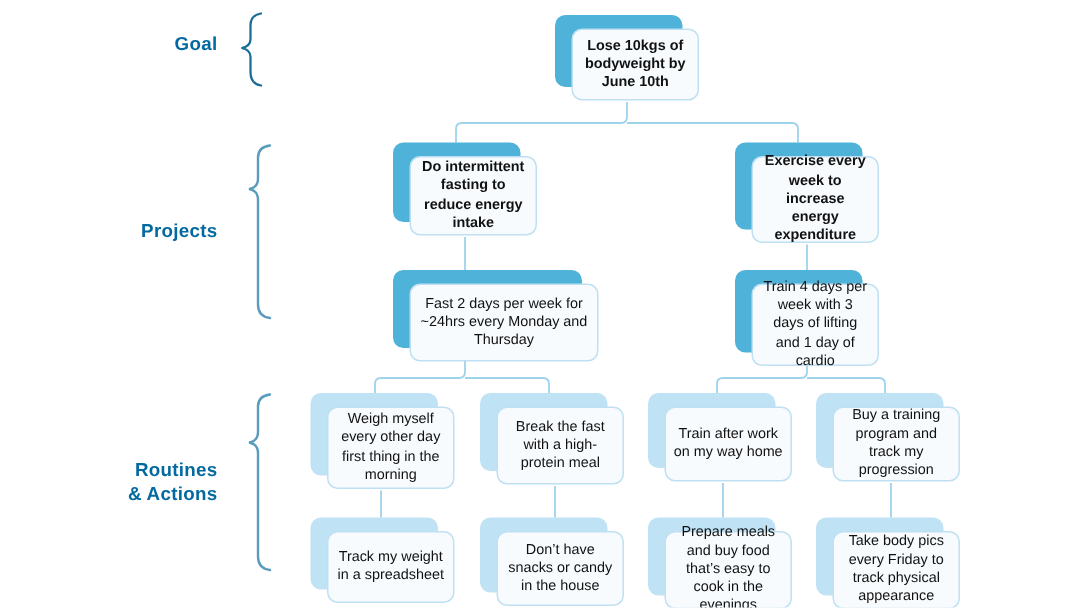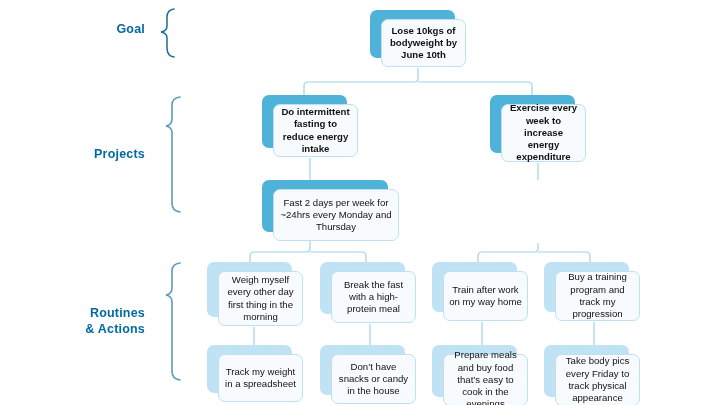--- a/index.html
+++ b/index.html
@@ -106,20 +106,26 @@
     </div>
   </div>
 
   <div class="node" style="left:262px;top:180px;width:85px;height:52px;padding-left:41px;">
     <div class="plate"></div>
     <div class="card">
       <span>Fast 2 days per week for ~24hrs every Monday and Thursday</span>
     </div>
   </div>
 
+  <div class="node" style="left:490px;top:180px;width:85px;height:55px;">
+    <div class="plate"></div>
+    <div class="card">
+      <span>Train 4 days per week with 3 days of lifting and 1 day of cardio</span>
+    </div>
+  </div>
 
   <div class="node light" style="left:207px;top:262px;width:85px;height:55px;">
     <div class="plate"></div>
     <div class="card">
       <span>Weigh myself every other day first thing in the morning</span>
     </div>
   </div>
 
   <div class="node light" style="left:207px;top:345px;width:85px;height:48px;">
     <div class="plate"></div>

